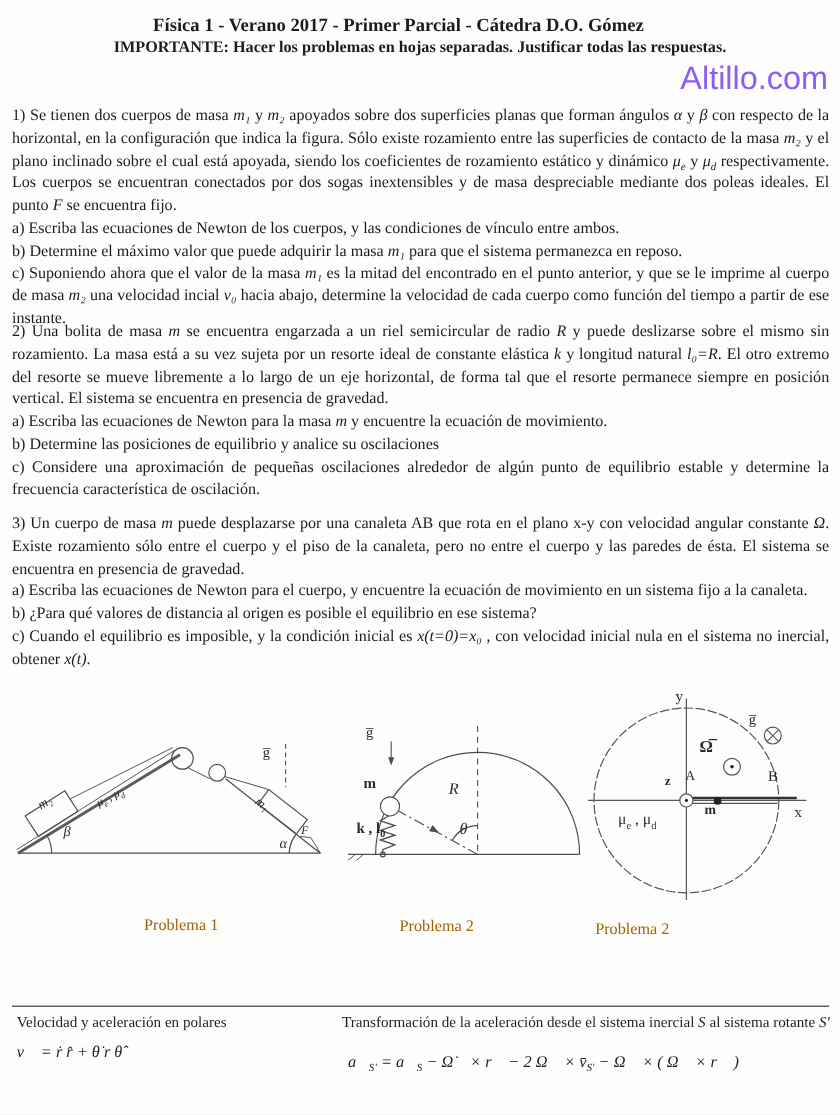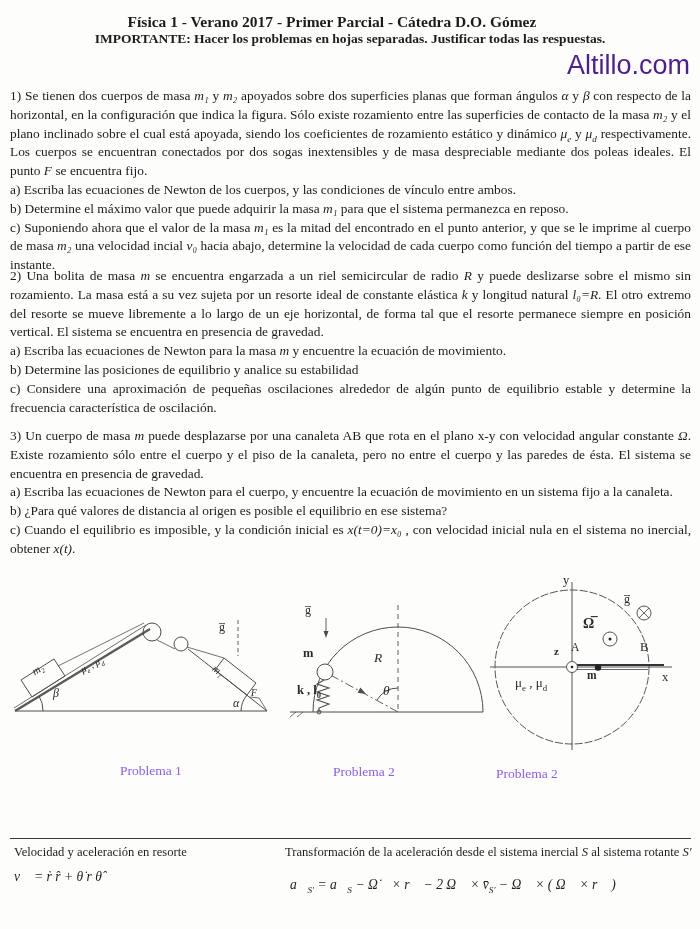--- a/index.html
+++ b/index.html
@@ -3,29 +3,29 @@
 <meta charset="utf-8">
 <style>
   html,body{margin:0;padding:0;background:#e8e8e8;}
   .page{position:relative;width:700px;height:929px;background:#fdfdfc;overflow:hidden;
         font-family:"Liberation Serif", serif;color:#1c1c1c;}
   .title{position:absolute;top:13px;left:0;width:664px;text-align:center;
          font-weight:bold;font-size:15.5px;}
   .subtitle{position:absolute;top:31px;left:0;width:700px;text-align:center;
          font-weight:bold;font-size:13.5px;}
   .watermark{position:absolute;top:50px;right:10px;
-         font-family:"Liberation Sans", sans-serif;font-size:27px;color:#4c1d95;}
+         font-family:"Liberation Sans", sans-serif;font-size:27px;color:#8b5cf6;}
   .prob{position:absolute;left:10px;width:681px;font-size:13.4px;line-height:18.8px;
         text-align:justify;}
   .prob p{margin:0;}
   #p1{top:87px;} #p2{top:267px;} #p3{top:427px;}
   sub{font-size:0.68em;line-height:0;}
   .figsvg{position:absolute;}
   .fig-label{position:absolute;color:#2a2a2a;line-height:1;white-space:nowrap;}
-  .caption{position:absolute;font-size:13.5px;color:#8b5cf6;white-space:nowrap;}
+  .caption{position:absolute;font-size:13.5px;color:#a16207;white-space:nowrap;}
   #formulas{position:absolute;top:838px;left:10px;width:681px;height:88px;
             border-top:1.6px solid #3a3a3a;}
   .ftitle{font-size:12.6px;white-space:nowrap;color:#1e1e1e;}
   .formula{font-style:italic;font-size:13.6px;color:#1e1e1e;white-space:nowrap;}
   .fcol-left{position:absolute;left:4px;top:6px;width:230px;}
   .fcol-left .formula{margin-top:9px;}
   .fcol-right{position:absolute;left:237px;top:6px;width:444px;margin-left:38px;}
   .fcol-right .formula{margin-top:17px;margin-left:5px;}
 </style>
 </head>
@@ -40,21 +40,21 @@
   <div class="prob" id="p1">
     <p>1) Se tienen dos cuerpos de masa <i>m₁</i> y <i>m₂</i> apoyados sobre dos superficies planas que forman ángulos <i>α</i> y <i>β</i> con respecto de la horizontal, en la configuración que indica la figura. Sólo existe rozamiento entre las superficies de contacto de la masa <i>m₂</i> y el plano inclinado sobre el cual está apoyada, siendo los coeficientes de rozamiento estático y dinámico <i>μ<sub>e</sub></i> y <i>μ<sub>d</sub></i> respectivamente. Los cuerpos se encuentran conectados por dos sogas inextensibles y de masa despreciable mediante dos poleas ideales. El punto <i>F</i> se encuentra fijo.</p>
     <p>a) Escriba las ecuaciones de Newton de los cuerpos, y las condiciones de vínculo entre ambos.</p>
     <p>b) Determine el máximo valor que puede adquirir la masa <i>m₁</i> para que el sistema permanezca en reposo.</p>
     <p>c) Suponiendo ahora que el valor de la masa <i>m₁</i> es la mitad del encontrado en el punto anterior, y que se le imprime al cuerpo de masa <i>m₂</i> una velocidad incial <i>v₀</i> hacia abajo, determine la velocidad de cada cuerpo como función del tiempo a partir de ese instante.</p>
   </div>
 
   <div class="prob" id="p2">
     <p>2) Una bolita de masa <i>m</i> se encuentra engarzada a un riel semicircular de radio <i>R</i> y puede deslizarse sobre el mismo sin rozamiento. La masa está a su vez sujeta por un resorte ideal de constante elástica <i>k</i> y longitud natural <i>l₀=R</i>. El otro extremo del resorte se mueve libremente a lo largo de un eje horizontal, de forma tal que el resorte permanece siempre en posición vertical. El sistema se encuentra en presencia de gravedad.</p>
     <p>a) Escriba las ecuaciones de Newton para la masa <i>m</i> y encuentre la ecuación de movimiento.</p>
-    <p>b) Determine las posiciones de equilibrio y analice su estabilidad</p>
+    <p>b) Determine las posiciones de equilibrio y analice su oscilaciones</p>
     <p>c) Considere una aproximación de pequeñas oscilaciones alrededor de algún punto de equilibrio estable y determine la frecuencia característica de oscilación.</p>
   </div>
 
   <div class="prob" id="p3">
     <p>3) Un cuerpo de masa <i>m</i> puede desplazarse por una canaleta AB que rota en el plano x-y con velocidad angular constante <i>Ω</i>. Existe rozamiento sólo entre el cuerpo y el piso de la canaleta, pero no entre el cuerpo y las paredes de ésta. El sistema se encuentra en presencia de gravedad.</p>
     <p>a) Escriba las ecuaciones de Newton para el cuerpo, y encuentre la ecuación de movimiento en un sistema fijo a la canaleta.</p>
     <p>b) ¿Para qué valores de distancia al origen es posible el equilibrio en ese sistema?</p>
     <p>c) Cuando el equilibrio es imposible, y la condición inicial es <i>x(t=0)=x₀</i> , con velocidad inicial nula en el sistema no inercial, obtener <i>x(t)</i>.</p>
   </div>
 
@@ -131,21 +131,21 @@
   <span class="fig-label" style="left:571px;top:642px;font-size:11.5px;">A</span>
   <span class="fig-label" style="left:640px;top:641px;font-size:12.5px;">B</span>
   <span class="fig-label" style="left:587px;top:670px;font-size:11.5px;font-weight:bold;">m</span>
   <span class="fig-label" style="left:583px;top:617px;font-size:14px;font-weight:bold;">Ω̅</span>
   <span class="fig-label" style="left:624px;top:593px;font-size:12px;">g̅</span>
   <span class="fig-label" style="left:515px;top:676px;font-size:13px;font-weight:normal;">μ<sub>e</sub> , μ<sub>d</sub></span>
   <span class="caption" style="left:496px;top:766px;">Problema 2</span>
 
   <div id="formulas">
     <div class="fcol-left">
-      <div class="ftitle">Velocidad y aceleración en resorte</div>
+      <div class="ftitle">Velocidad y aceleración en polares</div>
       <div class="formula">v⃗ = ṙ r̂ + θ̇ r θ̂</div>
     </div>
     <div class="fcol-right">
       <div class="ftitle">Transformación de la aceleración desde el sistema inercial <i>S</i> al sistema rotante <i>S′</i></div>
       <div class="formula">a⃗<sub>S′</sub> = a⃗<sub>S</sub> − Ω̇⃗ × r⃗ − 2 Ω⃗ × v̄<sub>S′</sub> − Ω⃗ × ( Ω⃗ × r⃗ )</div>
     </div>
   </div>
 
 </div>
 

